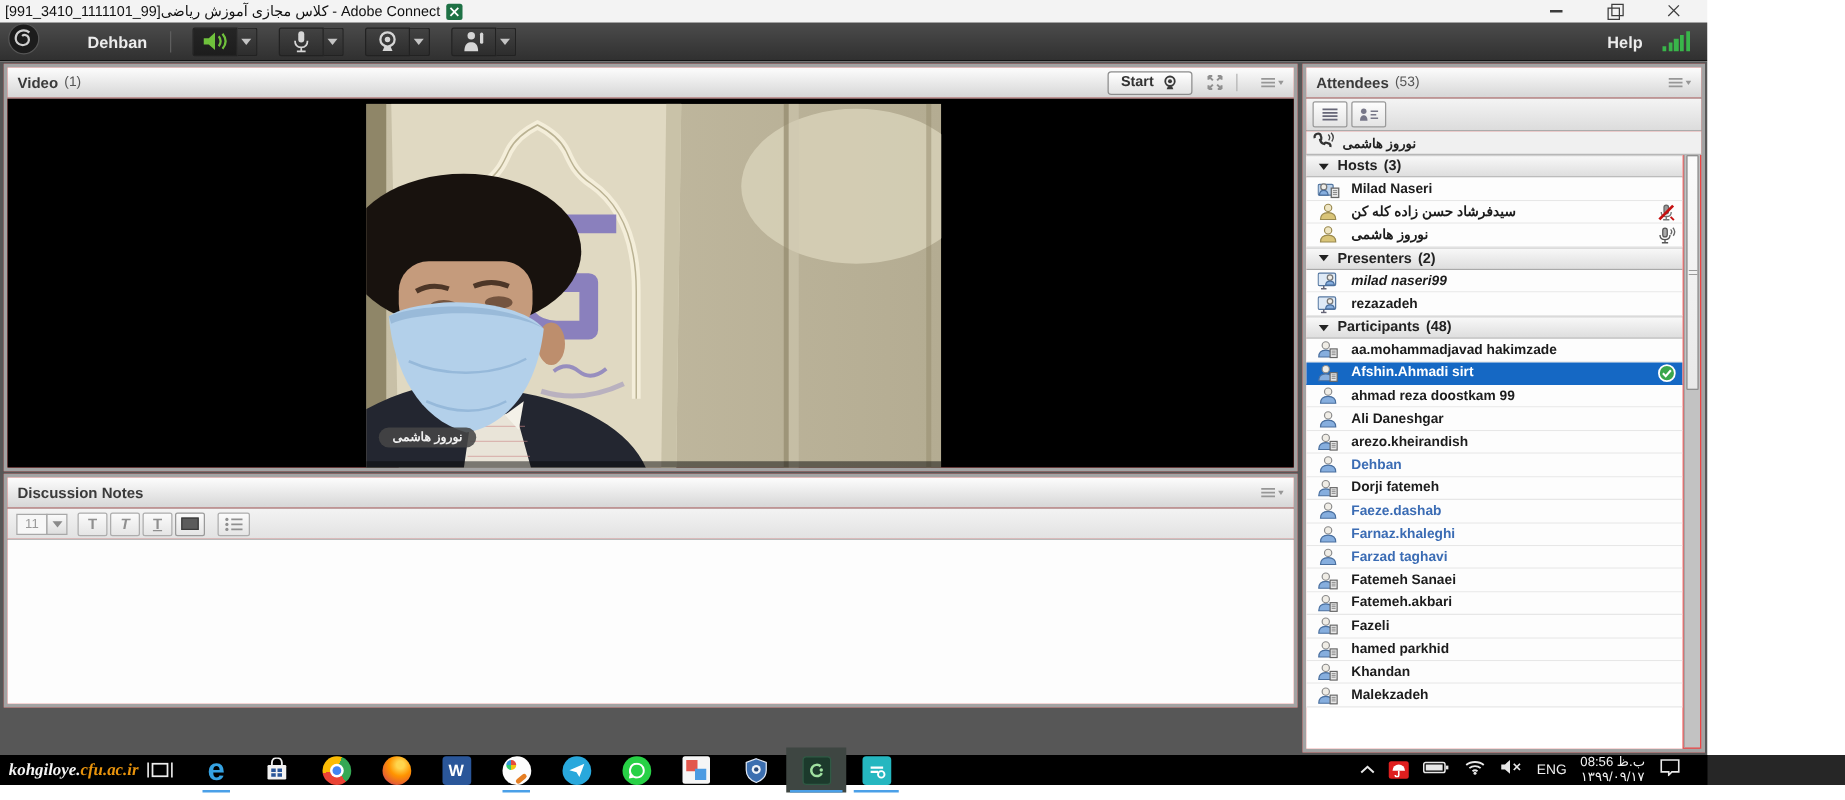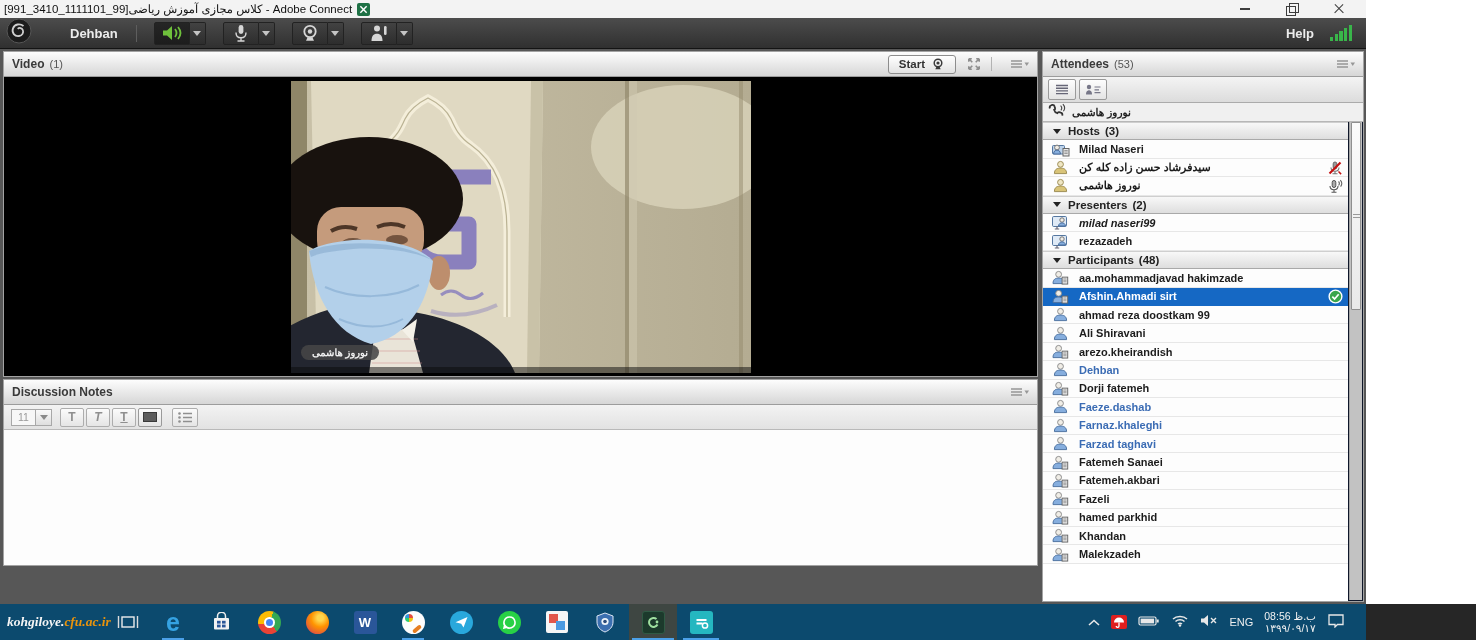--- a/index.html
+++ b/index.html
@@ -34,21 +34,21 @@
   .mbtn.main { width:36px; border-radius:2px 0 0 2px; }
   .mbtn.pressed { background:linear-gradient(#252525,#1d1d1d); }
   .mbtn.arr { width:16px; border-left:none; border-radius:0 2px 2px 0; }
   .dd-tri { width:0; height:0; border-left:4px solid transparent; border-right:4px solid transparent; border-top:5px solid #c4c4c4; }
   .help-item { margin-left:auto; font-size:13px; font-weight:bold; color:#ececec; }
   .signal { margin:0 14px 0 16px; display:flex; align-items:flex-end; gap:1.5px; }
   .signal i { display:block; width:3.2px; background:#39b54a; }
 
   
   .workspace { position:absolute; left:0; top:49px; width:1366px; height:555px; background:#575757; }
-  .pod { position:absolute; background:#0f172a; border:1px solid #a3a3a3; }
+  .pod { position:absolute; background:#ef4444; border:3px solid #a3a3a3; }
   .pod-header { height:25px; background:linear-gradient(#fdfdfd,#d6d6d6); border-bottom:1px solid #9c9c9c;
                 display:flex; align-items:center; padding:0 8px; font-size:12px; color:#3a3a3a; }
   .pod-title { font-weight:bold; }
   .pod-count { margin-left:5px; font-size:11px; color:#555; }
   .pod-menu { margin-left:8px; display:flex; align-items:center; cursor:default; }
 
   #video-pod { left:3px; top:2px; width:1035px; height:326px; }
   #notes-pod { left:3px; top:330px; width:1035px; height:187px; }
   #attendees-pod { left:1042px; top:2px; width:322px; height:551px; }
 
@@ -109,21 +109,21 @@
   .arow.sel .aname { color:#fff; }
   .ricon { margin-left:auto; margin-right:5px; display:flex; }
   .att-scroll { position:absolute; right:1px; top:70px; bottom:1px; width:13px; background:#c2c2c2;
                 border-left:1px solid #a5a5a5; }
   .att-thumb { position:absolute; left:1px; right:1px; top:0; height:188px; background:linear-gradient(#fbfbfb,#e9e9e9);
                border:1px solid #8f8f8f; border-radius:1px; display:flex; align-items:center; justify-content:center; }
   .att-thumb i { display:block; width:7px; height:5px;
                  background:repeating-linear-gradient(to bottom,#9a9a9a 0 1px,transparent 1px 3px); }
 
   
-  .taskbar { position:absolute; left:0; top:604px; width:1476px; height:36px; background:#0c4a6e;
+  .taskbar { position:absolute; left:0; top:604px; width:1476px; height:24px; background:#000000;
              display:flex; align-items:center; }
   .taskbar::after { content:""; position:absolute; left:1366px; right:0; top:0; bottom:0; background:#262626; }
   .tb-logo { margin-left:7px; width:108px; font-family:"Liberation Serif", serif; font-style:italic;
              font-weight:bold; font-size:13.5px; white-space:nowrap; }
   .tb-logo .lw { color:#f5f5f5; } .tb-logo .lo { color:#e8930c; }
   .tb-view { margin:0 10px 0 2px; display:flex; }
   .tile { width:48px; height:36px; display:flex; align-items:center; justify-content:center; position:relative; }
   .tile .ind { position:absolute; bottom:0; left:13px; right:13px; height:2px; background:#4ba0e8; }
   .tile.active { background:#3e4642; }
   .tile.active .ind { left:3px; right:3px; }
@@ -505,21 +505,21 @@
             </span>
             <span class="aname">ahmad reza doostkam 99</span>
           </div>
           <div class="arow">
             <span class="aicon">
               <svg width="15" height="15" viewBox="0 0 16 16">
                 <circle cx="8" cy="4.6" r="3.1" fill="#f0ede6" stroke="#8a8a8a"></circle>
                 <path d="M1.5,14.5 C1.5,9.5 5,8.6 8,8.6 C11,8.6 14.5,9.5 14.5,14.5 Z" fill="#86aede" stroke="#4a6f9e"></path>
               </svg>
             </span>
-            <span class="aname">Ali Shiravani</span>
+            <span class="aname">Ali Daneshgar</span>
           </div>
           <div class="arow">
             <span class="aicon">
               <svg width="17" height="15" viewBox="0 0 17 16">
                 <circle cx="6.5" cy="4.6" r="3.1" fill="#f0ede6" stroke="#8a8a8a"></circle>
                 <path d="M0.5,14.5 C0.5,9.5 3.6,8.6 6.5,8.6 C9.4,8.6 12.5,9.5 12.5,14.5 Z" fill="#86aede" stroke="#4a6f9e"></path>
                 <rect x="10.2" y="7.6" width="6" height="7.4" fill="#e8e8e8" stroke="#666"></rect>
                 <path d="M11.5,9.5 h3.4 M11.5,11 h3.4 M11.5,12.5 h3.4" stroke="#888" stroke-width="0.8"></path>
               </svg>
             </span>

